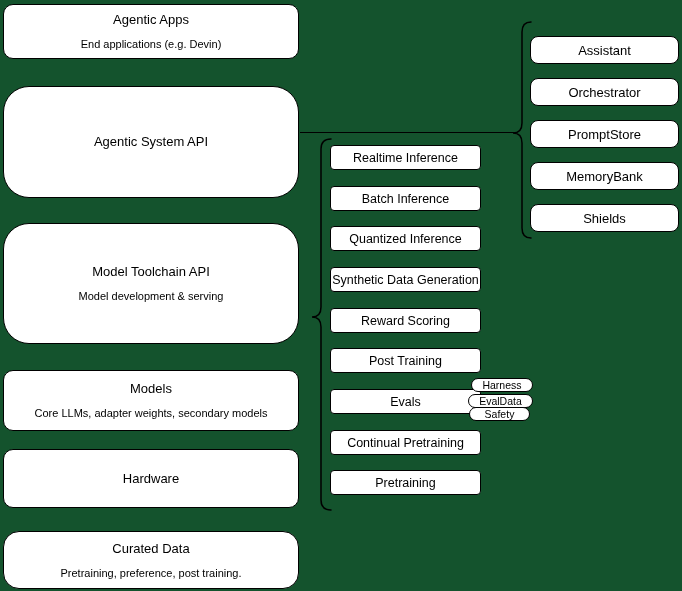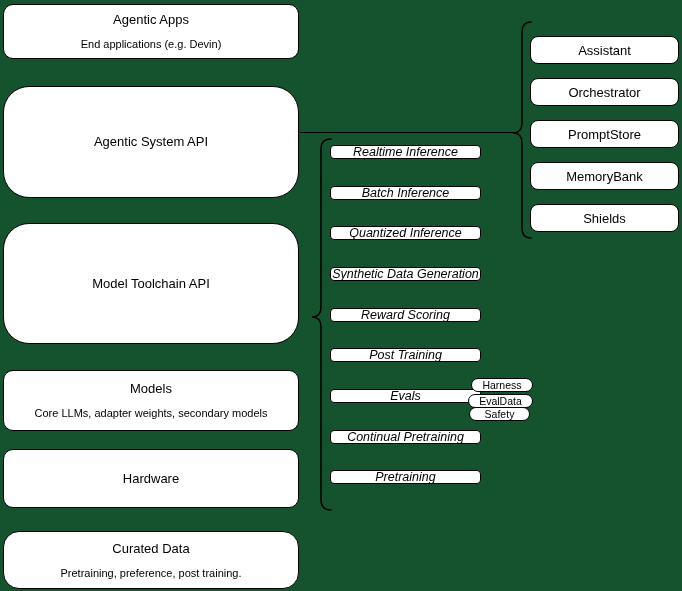--- a/index.html
+++ b/index.html
@@ -20,22 +20,22 @@
     display: flex;
     flex-direction: column;
     align-items: center;
     justify-content: center;
     text-align: center;
   }
   .lbox { left: 3px; width: 296px; }
   .lbox .t { font-size: 13px; line-height: 16px; }
   .lbox .s { font-size: 11px; line-height: 13px; margin-top: 10px; }
   .mbox {
-    left: 330px; width: 151px; height: 14px;
-    border-radius: 4px; font-size: 12.5px; font-style: italic;
+    left: 330px; width: 151px; height: 25px;
+    border-radius: 4px; font-size: 12.5px;
   }
   .rbox {
     left: 530px; width: 149px; height: 28px;
     border-radius: 8px; font-size: 13px;
   }
   .pill {
     position: absolute;
     box-sizing: border-box;
     height: 14px;
     border: 1.2px solid #000000;
@@ -75,20 +75,21 @@
     <div class="t">Agentic Apps</div>
     <div class="s">End applications (e.g. Devin)</div>
   </div>
 
   <div class="node lbox" style="top:86px;height:112px;border-radius:26px">
     <div class="t">Agentic System API</div>
   </div>
 
   <div class="node lbox" style="top:223px;height:121px;border-radius:26px">
     <div class="t">Model Toolchain API</div>
+    <div class="s">Model development &amp; serving</div>
   </div>
 
   <div class="node lbox" style="top:370px;height:61px;border-radius:10px">
     <div class="t">Models</div>
     <div class="s">Core LLMs, adapter weights, secondary models</div>
   </div>
 
   <div class="node lbox" style="top:449px;height:59px;border-radius:10px">
     <div class="t">Hardware</div>
   </div>

